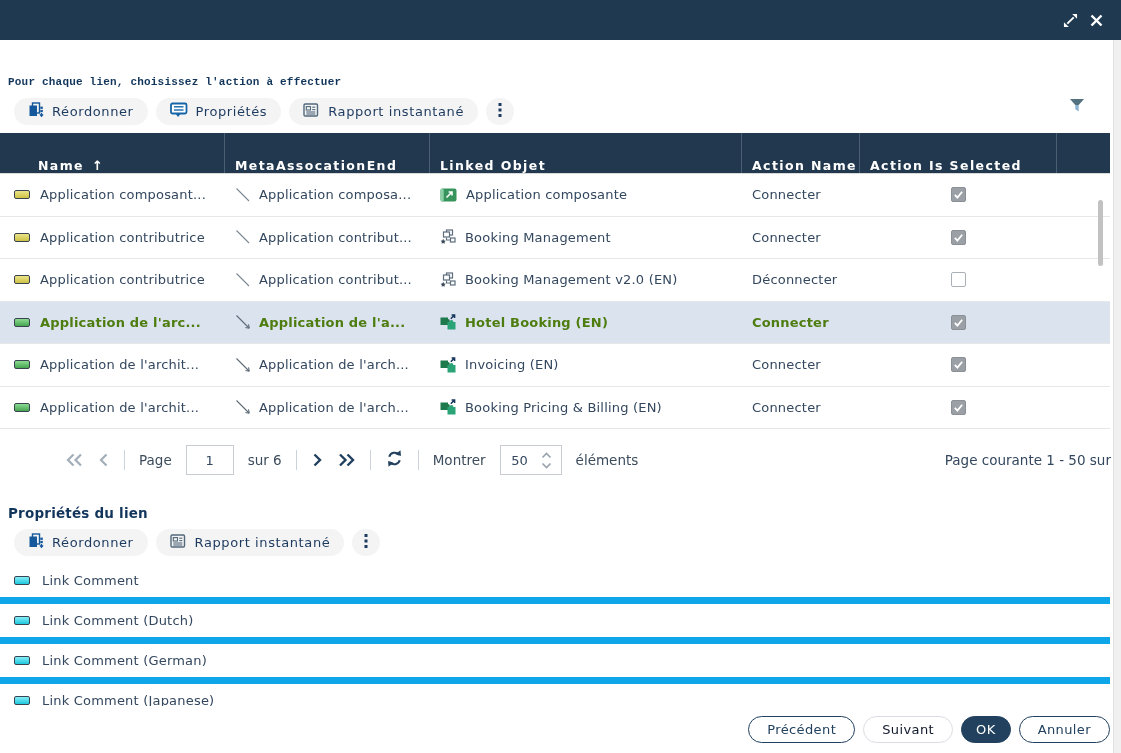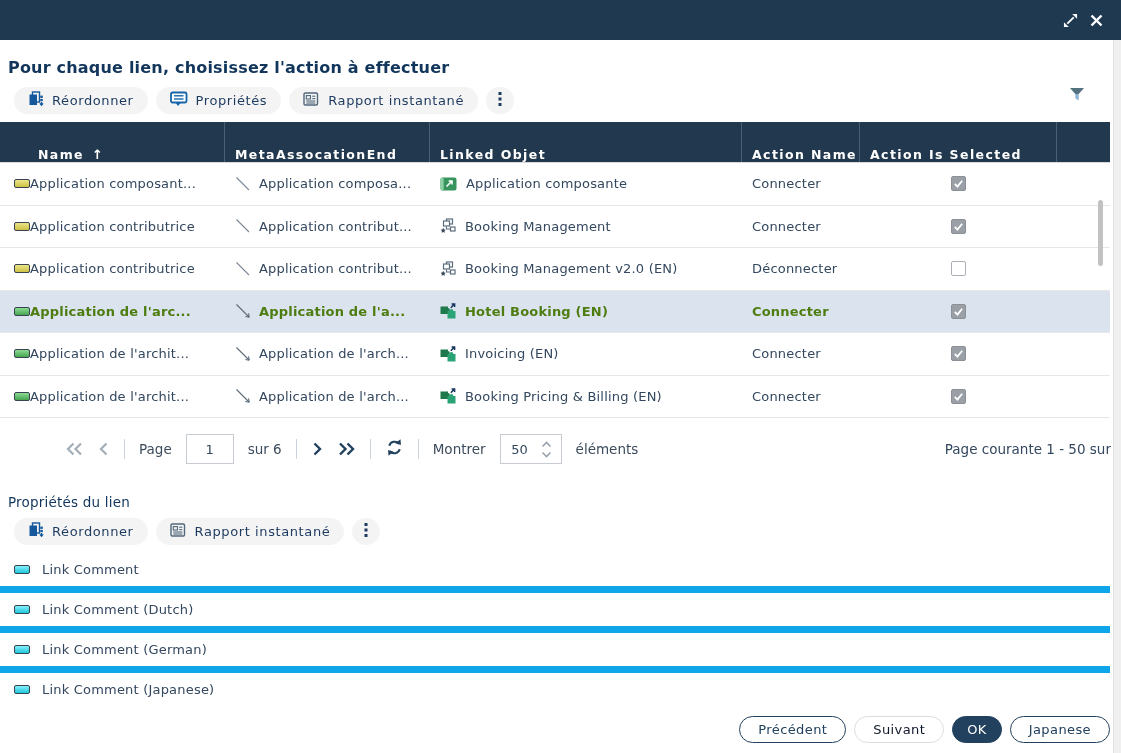--- a/index.html
+++ b/index.html
@@ -7,22 +7,22 @@
   body { font-family:"DejaVu Sans","Liberation Sans",sans-serif; width:1121px; height:753px; overflow:hidden; }
   .dialog { position:relative; width:1121px; height:753px; background:#fff; overflow:hidden; }
 
   
   .titlebar { height:40px; background:#1f3950; display:flex; align-items:center; padding:0 12px; }
   .titlebar .title { color:#fff; font-size:15px; font-weight:600; letter-spacing:.7px; }
   .titlebar .spacer { flex:1; }
   .tb-icon { width:26px; height:26px; display:flex; align-items:center; justify-content:center; cursor:pointer; }
 
   
-  .sec-heading { margin:18px 0 10px 8px; font-size:16px; font-weight:bold; color:#12365b; letter-spacing:.2px; }
-  .sec-heading2 { margin:14px 0 8px 8px; font-size:13.5px; font-weight:normal; color:#12365b; letter-spacing:.2px; }
+  .sec-heading { margin:36px 0 10px 8px; font-size:11px; font-weight:bold; color:#12365b; letter-spacing:.2px;font-family:Liberation Mono, monospace; }
+  .sec-heading2 { margin:14px 0 8px 8px; font-size:13.5px; font-weight:bold; color:#12365b; letter-spacing:.2px; }
 
   
   .toolbar { display:flex; align-items:flex-start; gap:8px; margin:0 36px 6px 14px; height:29px; }
   .pill { display:inline-flex; align-items:center; gap:8px; height:27px; padding:0 14px; border:none; border-radius:14px;
           background:#f4f4f4; color:#1d3a5f; font-family:inherit; font-size:13px; letter-spacing:.6px; cursor:pointer; }
   .pill.kebab { padding:0 12px; }
   .filter-btn { margin-left:auto; background:none; border:none; cursor:pointer; display:flex; align-items:center; }
 
   
   .tbl { width:1110px; }
@@ -30,21 +30,21 @@
   .th { display:flex; align-items:flex-end; color:#fff; font-size:12.5px; font-weight:bold; letter-spacing:1.4px;
         border-right:1px solid #4c5e71; padding-left:10px; cursor:pointer; }
   .th.c-name { padding-left:38px; }
   .th.c-extra { border-right:none; cursor:default; }
   .sort-arrow { margin-left:8px; font-size:13px; }
   .c-name { width:225px; } .c-meta { width:205px; } .c-linked { width:312px; }
   .c-action { width:118px; } .c-check { width:197px; } .c-extra { flex:1; }
   .tbody { border-top:1px solid #d9d9d9; }
   .trow { display:flex; align-items:center; height:42.5px; border-bottom:1px solid #e7e7e7; color:#33475e; font-size:13px; letter-spacing:.2px; cursor:pointer; }
   .cell { display:flex; align-items:center; overflow:hidden; white-space:nowrap; }
-  .cell.c-name { padding-left:14px; }
+  .cell.c-name { padding-left:14px; gap:10px; }
   .cell.c-meta { padding-left:10px; gap:8px; }
   .cell.c-linked { padding-left:10px; gap:9px; }
   .cell.c-action { padding-left:10px; }
   .cell.c-check { justify-content:center; }
   .trow.selected { background:#dbe3ef; font-weight:bold; color:#4d7c0f; }
 
   .bar { width:16px; height:9px; border:1.5px solid #3a4450; border-radius:2px; flex:none; }
   .trow.bar-yellow .bar { background:linear-gradient(#ece489,#cdc244); }
   .trow.bar-green  .bar { background:linear-gradient(#8bdb92,#46a551); }
   .prop-bar { width:16px; height:9px; border:1.5px solid #3a4450; border-radius:2px; flex:none; background:linear-gradient(#86eef8,#1ec7dc); }
@@ -538,18 +538,18 @@
   <div class="prow">
     <span class="prop-bar"></span>
     <span class="prop-txt">Link Comment (Japanese)</span>
   </div>
 </div>
 
   <div class="footer">
     <button class="f-btn outline">Précédent</button>
     <button class="f-btn disabled">Suivant</button>
     <button class="f-btn primary">OK</button>
-    <button class="f-btn outline">Japanese</button>
+    <button class="f-btn outline">Annuler</button>
   </div>
 
   <div class="dlg-scroll-track"></div>
   <div class="tbl-scroll-thumb"></div>
 </div>
 
 </body></html>

